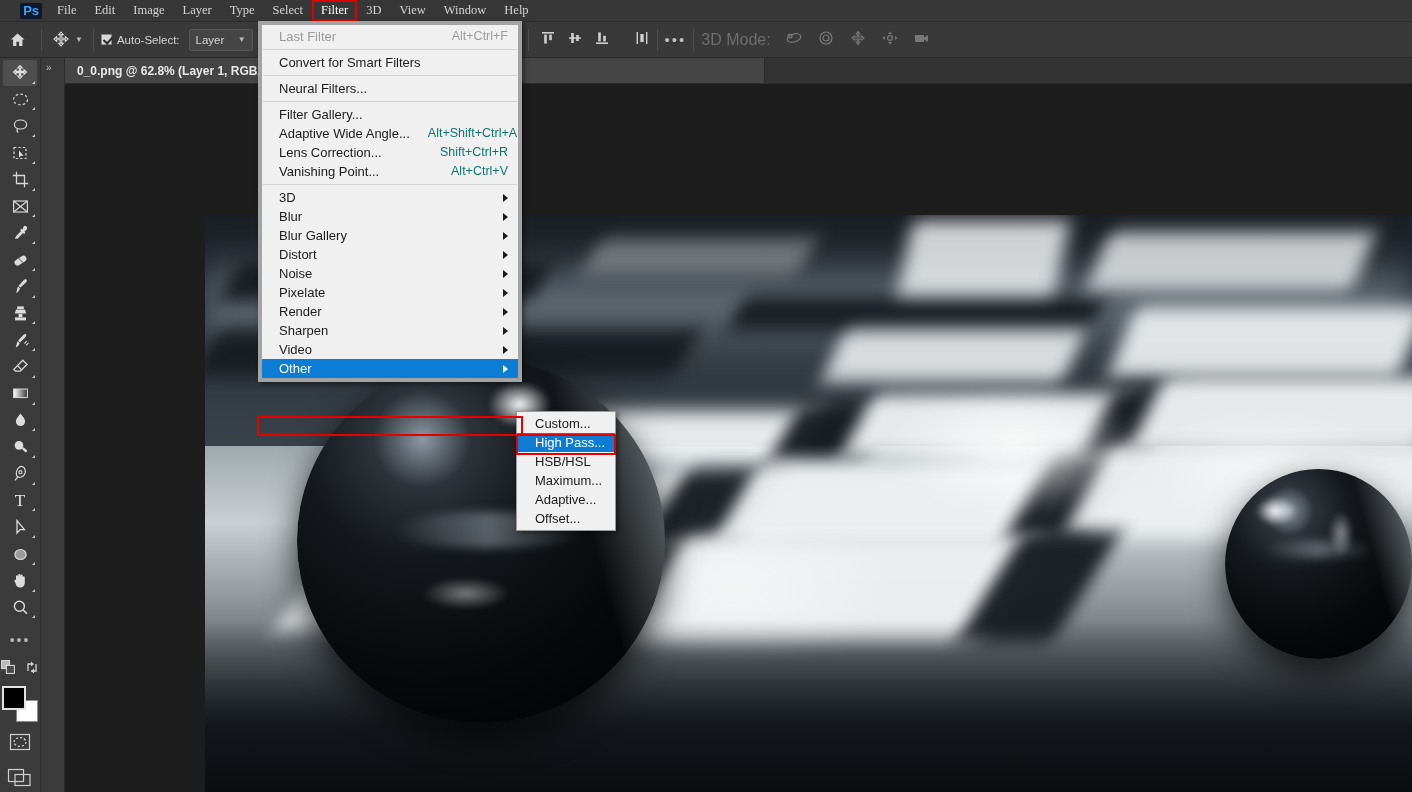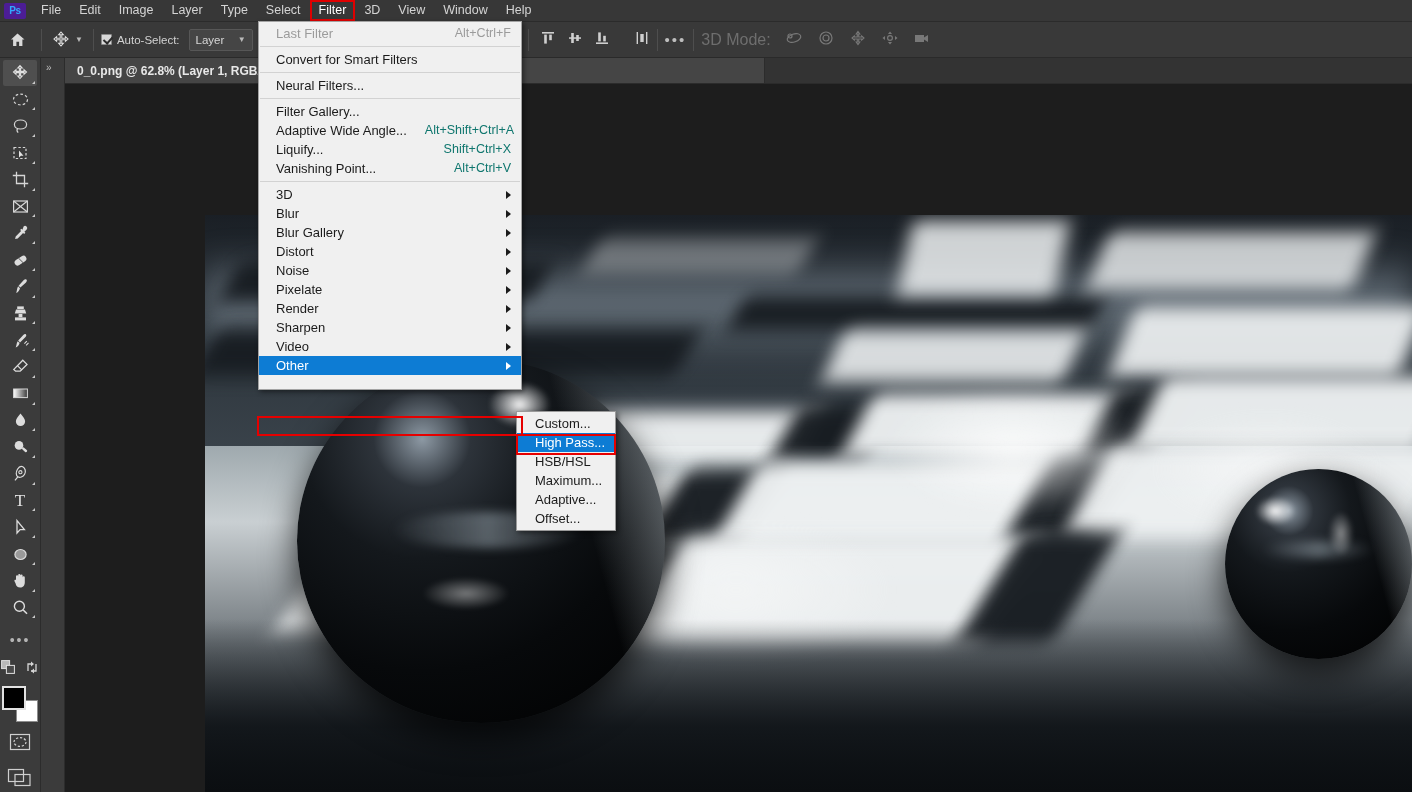--- a/index.html
+++ b/index.html
@@ -11,23 +11,23 @@
   }
   #app { position:relative; width:1412px; height:792px; }
 
   
   .menubar {
     position:absolute; left:0; top:0; width:1412px; height:22px;
     background:#373737; display:flex; align-items:center;
     border-bottom:1px solid #2b2b2b;
   }
   .ps-logo {
-    width:22px; height:16px; margin-left:4px; margin-right:6px;
-    background:#4c1d95; border-radius:2px;
-    color:#31a8ff; font-size:10px; font-weight:bold;
+    width:22px; height:16px; margin-left:20px; margin-right:6px;
+    background:#0f172a; border-radius:2px;
+    color:#31a8ff; font-size:13px; font-weight:bold;
     display:flex; align-items:center; justify-content:center;
     letter-spacing:-0.3px;
   }
   .menubar-item {
     color:#d4d4d4; font-size:12.5px; padding:3px 9px 4px 9px;
     line-height:14px; white-space:nowrap; position:relative;
   }
   .menubar-item.active {
     color:#ffffff;
     outline:2px solid #e00000; outline-offset:-2px;
@@ -157,23 +157,23 @@
   }
   .sphere .band {
     position:absolute; border-radius:50%;
     background:linear-gradient(90deg,rgba(190,205,215,0),rgba(190,205,215,.40),rgba(190,205,215,0));
     filter:blur(5px);
   }
 
   
   .dropdown {
     position:absolute; left:258px; top:21px; width:264px;
-    background:#f0f0f0; border:1px solid #a3a3a3;
+    background:#f0f0f0; border:4px solid #a3a3a3;
     box-shadow:2px 2px 5px rgba(0,0,0,.45);
-    padding:2px 0 14px 0; z-index:50;
+    padding:2px 0 0 0; z-index:50;
   }
   .mi {
     position:relative; height:19px; line-height:19px;
     font-size:13px; color:#1b1b1b; padding-left:17px; padding-right:10px;
     display:flex; align-items:center; white-space:nowrap;
     font-family:"Liberation Sans", sans-serif;
   }
   .mi .lbl { flex:1; }
   .mi .sc { color:#0f766e; font-size:12.5px; padding-left:18px; }
   .mi.dis .lbl, .mi.dis .sc { color:#9b9b9b; }
@@ -197,21 +197,21 @@
   }
   .submenu .mi { padding-left:18px; }
 </style>
 </head>
 <body>
 
 <div id="app">
 
   <div class="menubar">
     <div class="ps-logo">Ps</div>
-    <div id="menubar-items" style="display:flex;align-items:flex-end;">
+    <div id="menubar-items" style="display:flex;align-items:flex-end;font-family:Liberation Serif, serif;">
         <div class="menubar-item">File</div>
         <div class="menubar-item">Edit</div>
         <div class="menubar-item">Image</div>
         <div class="menubar-item">Layer</div>
         <div class="menubar-item">Type</div>
         <div class="menubar-item">Select</div>
         <div class="menubar-item active">Filter</div>
         <div class="menubar-item">3D</div>
         <div class="menubar-item">View</div>
         <div class="menubar-item">Window</div>
@@ -580,22 +580,22 @@
       </div>
       <div class="msep"></div>
       <div class="mi">
         <span class="lbl">Filter Gallery...</span>
       </div>
       <div class="mi">
         <span class="lbl">Adaptive Wide Angle...</span>
         <span class="sc">Alt+Shift+Ctrl+A</span>
       </div>
       <div class="mi">
-        <span class="lbl">Liquify...</span>
-        <span class="sc">Shift+Ctrl+X</span>
+        <span class="lbl">Lens Correction...</span>
+        <span class="sc">Shift+Ctrl+R</span>
       </div>
       <div class="mi">
         <span class="lbl">Vanishing Point...</span>
         <span class="sc">Alt+Ctrl+V</span>
       </div>
       <div class="msep"></div>
       <div class="mi">
         <span class="lbl">3D</span>
         <i class="arrow"></i>
       </div>

